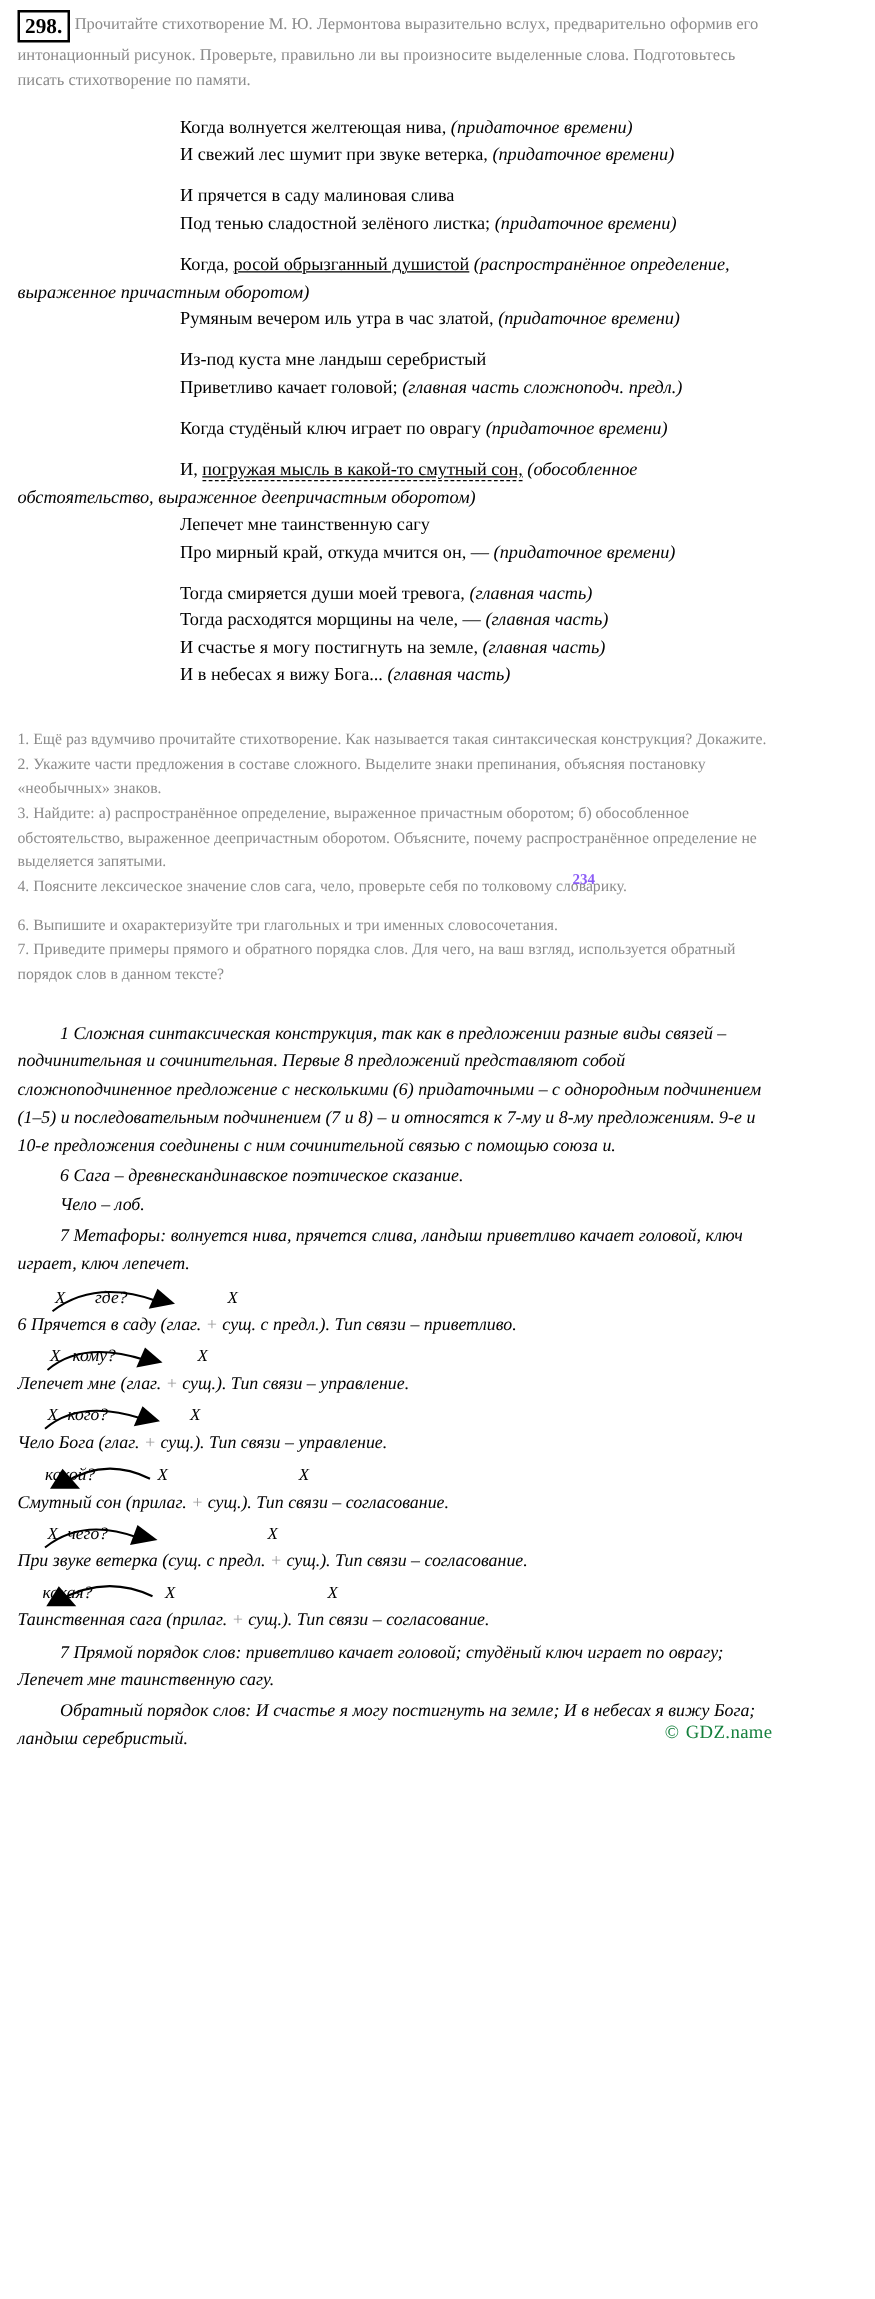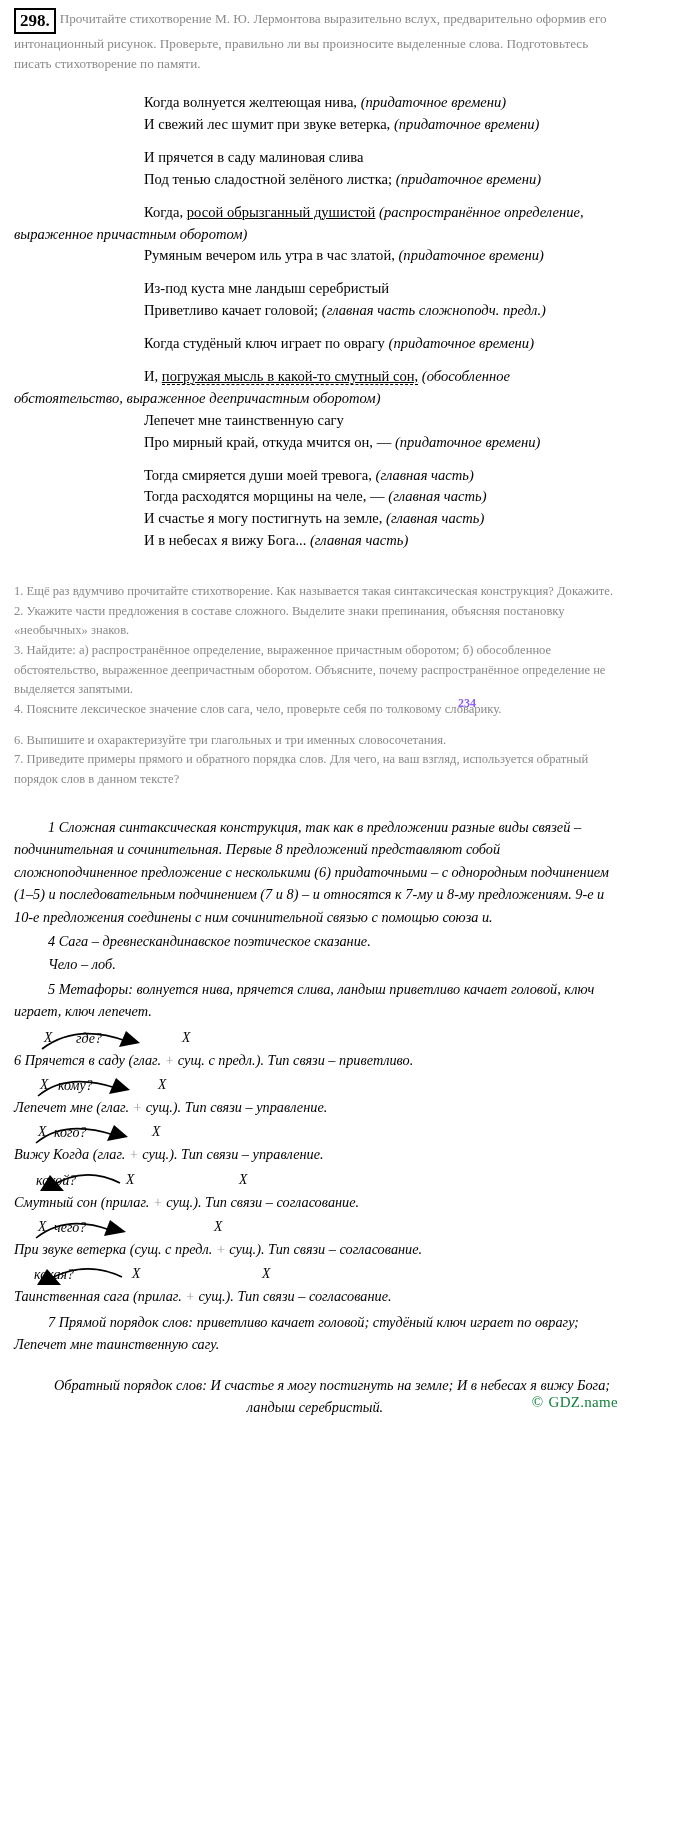--- a/index.html
+++ b/index.html
@@ -206,24 +206,24 @@
     <p>4. Поясните лексическое значение слов сага, чело, проверьте себя по толковому словарику.</p>
     <div class="gap"></div>
     <p>6. Выпишите и охарактеризуйте три глагольных и три именных словосочетания.</p>
     <p>7. Приведите примеры прямого и обратного порядка слов. Для чего, на ваш взгляд, используется обратный порядок слов в данном тексте?</p>
   </div>
 
   <div class="answers">
 
     <p class="ind">1 Сложная синтаксическая конструкция, так как в предложении разные виды связей – подчинительная и сочинительная.  Первые 8 предложений представляют собой сложноподчиненное предложение с несколькими (6) придаточными – с однородным подчинением (1–5) и последовательным подчинением (7 и 8) – и относятся к 7-му и 8-му предложениям. 9-е и 10-е предложения соединены с ним сочинительной связью с помощью союза и.</p>
 
-    <p class="ind" style="margin-top:2px;">4 Сага – древнескандинавское поэтическое сказание.</p>
+    <p class="ind" style="margin-top:2px;">6 Сага – древнескандинавское поэтическое сказание.</p>
     <p class="ind">Чело – лоб.</p>
 
-    <p class="ind" style="margin-top:2px;">5 Метафоры: волнуется нива, прячется слива, ландыш приветливо качает головой, ключ играет, ключ лепечет.</p>
+    <p class="ind" style="margin-top:2px;">7 Метафоры: волнуется нива, прячется слива, ландыш приветливо качает головой, ключ играет, ключ лепечет.</p>
 
     <div class="diagram-block">
       <div class="diagram">
         <svg width="260" height="26">
           <path d="M 28 24 Q 62 -2 112 16" stroke="#000" stroke-width="1.6" fill="none"></path>
           <polygon points="112,6 126,18 105,22" fill="#000"></polygon>
         </svg>
         <span class="lbl" style="left:30px;">X</span>
         <span class="q" style="left:62px;">где?</span>
         <span class="lbl" style="left:168px;">X</span>
@@ -247,21 +247,21 @@
     <div class="diagram-block">
       <div class="diagram">
         <svg width="260" height="26">
           <path d="M 22 24 Q 50 0 100 16" stroke="#000" stroke-width="1.6" fill="none"></path>
           <polygon points="100,6 114,18 93,22" fill="#000"></polygon>
         </svg>
         <span class="lbl" style="left:24px;">X</span>
         <span class="q" style="left:40px;">кого?</span>
         <span class="lbl" style="left:138px;">X</span>
       </div>
-      <div class="phrase-line"><span>Вижу Когда (глаг. </span><span class="plus">+</span><span> сущ.). Тип связи – управление.</span></div>
+      <div class="phrase-line"><span>Чело Бога (глаг. </span><span class="plus">+</span><span> сущ.). Тип связи – управление.</span></div>
     </div>
 
     <div class="diagram-block">
       <div class="diagram">
         <svg width="280" height="26">
           <path d="M 36 20 Q 70 -2 106 16" stroke="#000" stroke-width="1.6" fill="none"></path>
           <polygon points="36,8 50,24 26,24" fill="#000"></polygon>
         </svg>
         <span class="q" style="left:22px;">какой?</span>
         <span class="lbl" style="left:112px;">X</span>
@@ -290,21 +290,21 @@
           <polygon points="33,8 47,24 23,24" fill="#000"></polygon>
         </svg>
         <span class="q" style="left:20px;">какая?</span>
         <span class="lbl" style="left:118px;">X</span>
         <span class="lbl" style="left:248px;">X</span>
       </div>
       <div class="phrase-line"><span>Таинственная сага (прилаг. </span><span class="plus">+</span><span> сущ.). Тип связи – согласование.</span></div>
     </div>
 
     <p class="ind" style="margin-top:4px;">7 Прямой порядок слов: приветливо качает головой; студёный ключ играет по оврагу; Лепечет мне таинственную сагу.</p>
-    <p class="ind" style="margin-top:18px;text-align:center;">Обратный порядок слов: И счастье я могу постигнуть на земле; И в небесах я вижу Бога; ландыш серебристый.</p>
+    <p class="ind" style="margin-top:2px;">Обратный порядок слов: И счастье я могу постигнуть на земле; И в небесах я вижу Бога; ландыш серебристый.</p>
 
   </div>
 
   <div class="footer">
     <span class="cmark">©</span><span>GDZ.name</span>
   </div>
 
 </div>
 
 </body></html>

